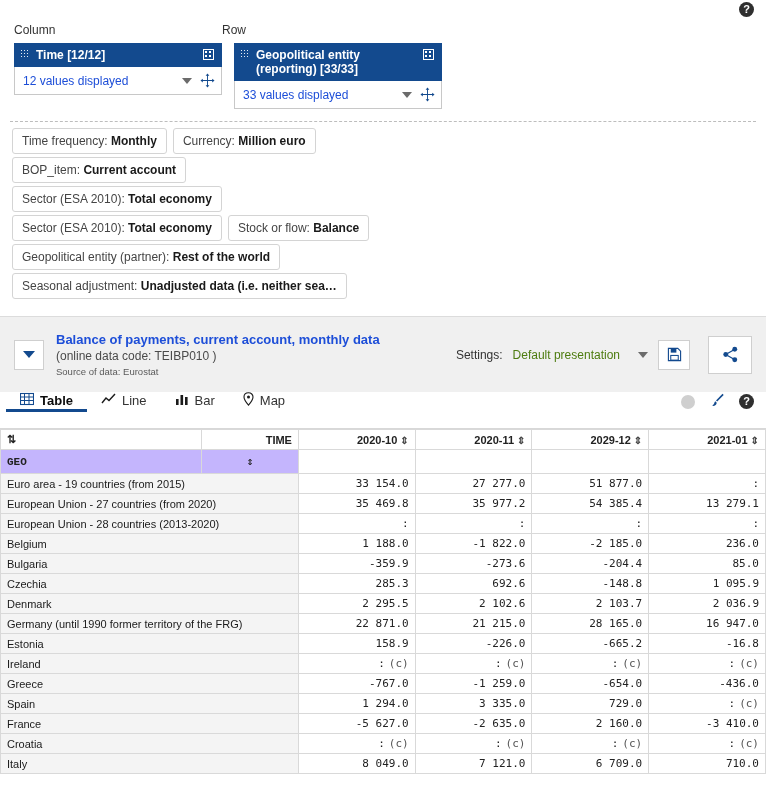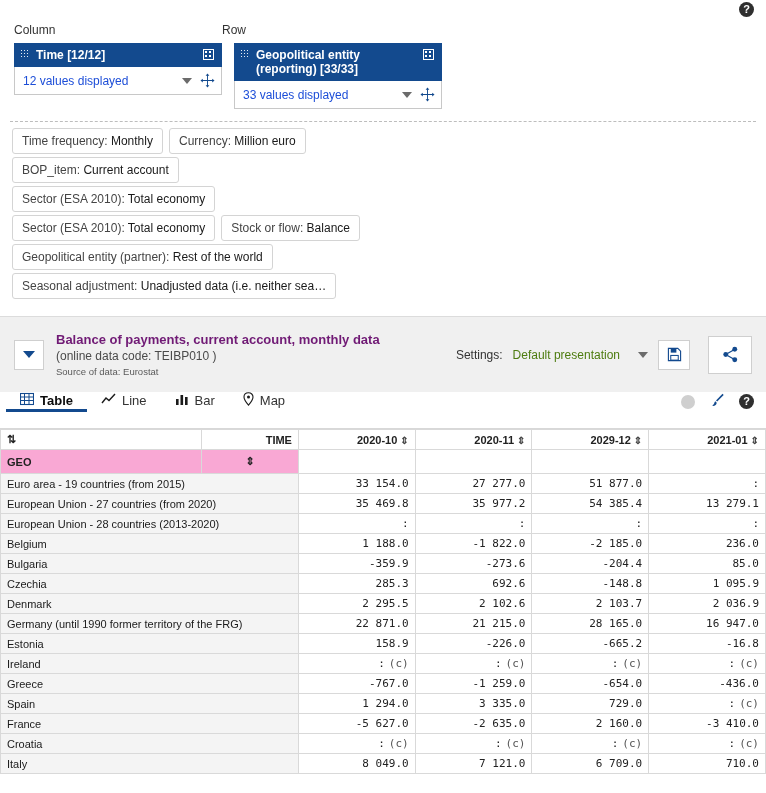--- a/index.html
+++ b/index.html
@@ -90,21 +90,21 @@
   .chip-row { display: flex; gap: 6px; margin-bottom: 3px; }
   .chip {
     border: 1px solid #d4d4d4;
     background: #ffffff;
     border-radius: 3px;
     padding: 5px 9px;
     font-size: 12px;
     color: #444;
     white-space: nowrap;
   }
-  .chip b { color: #1a1a1a; font-weight: normal; margin-top: 40px; }
+  .chip b { color: #1a1a1a; font-weight: bold; margin-top: 40px; }
 
   
   .band {
     margin-top: 10px;
     background: #f0f0f0;
     border-top: 1px solid #dcdcdc;
     height: 76px;
     display: flex;
     align-items: center;
     padding: 0 14px;
@@ -117,21 +117,21 @@
     flex: 0 0 auto;
   }
   .collapse-btn i {
     width: 0; height: 0;
     border-left: 6px solid transparent;
     border-right: 6px solid transparent;
     border-top: 7px solid #134a8e;
     display: block;
   }
   .band-title { margin-left: 12px; flex: 1 1 auto; }
-  .band-title .t1 { font-size: 13px; font-weight: bold; color: #701a75; line-height: 16px; }
+  .band-title .t1 { font-size: 13px; font-weight: bold; color: #1d4ed8; line-height: 16px; }
   .band-title .t2 { font-size: 12px; color: #4a4a4a; line-height: 16px; }
   .band-title .t3 { font-size: 9.5px; color: #5a5a5a; margin-top: 2px; }
 
   .band-right { display: flex; align-items: center; gap: 10px; }
   .settings-label { font-size: 12px; color: #333; }
   .settings-select {
     display: flex; align-items: center; gap: 8px;
     color: #4d7c0f; font-size: 12px;
   }
   .icon-btn {
@@ -185,21 +185,21 @@
     background: #f4f4f4;
     color: #222;
     font-weight: bold;
     height: 26px;
     text-align: right;
     vertical-align: middle;
   }
   th.corner { text-align: left; }
   .sortglyph { font-size: 10px; margin-left: 3px; color: #444; }
   tr.geo-row th {
-    background: #f9a8d4; height: 24px; text-align: left; font-weight: bold;
+    background: #c4b5fd; height: 24px; text-align: left; font-weight: bold; font-family: Liberation Mono, monospace;
   }
   tr.geo-row td { background: #ffffff; }
   td.geo {
     background: #f4f4f4 !important;
     text-align: left;
     color: #1a1a1a;
     font-size: 11px;
   }
   td.val { text-align: right; font-family: "DejaVu Sans Mono", monospace; font-size: 11px; color:#222; }
   td.val .flag { color: #555; margin-left: 4px; }

